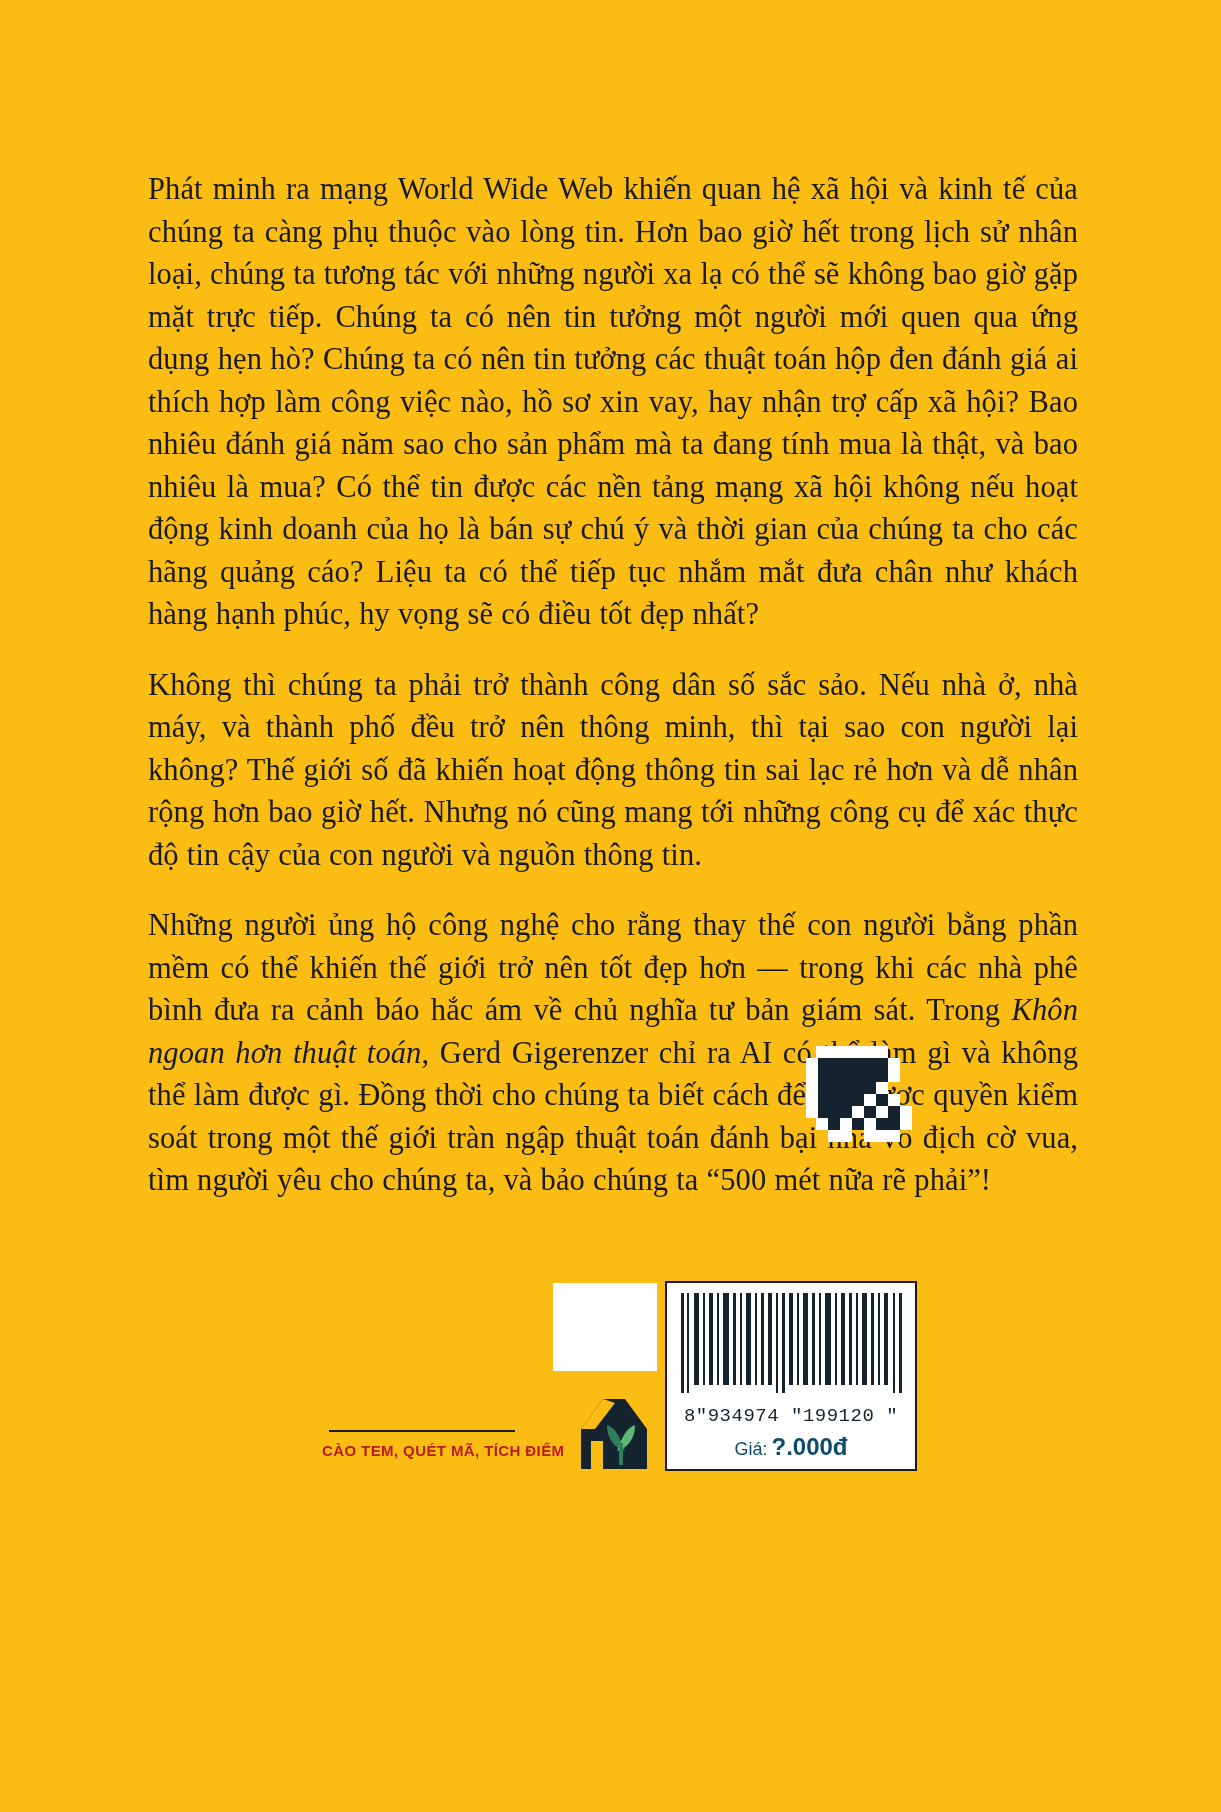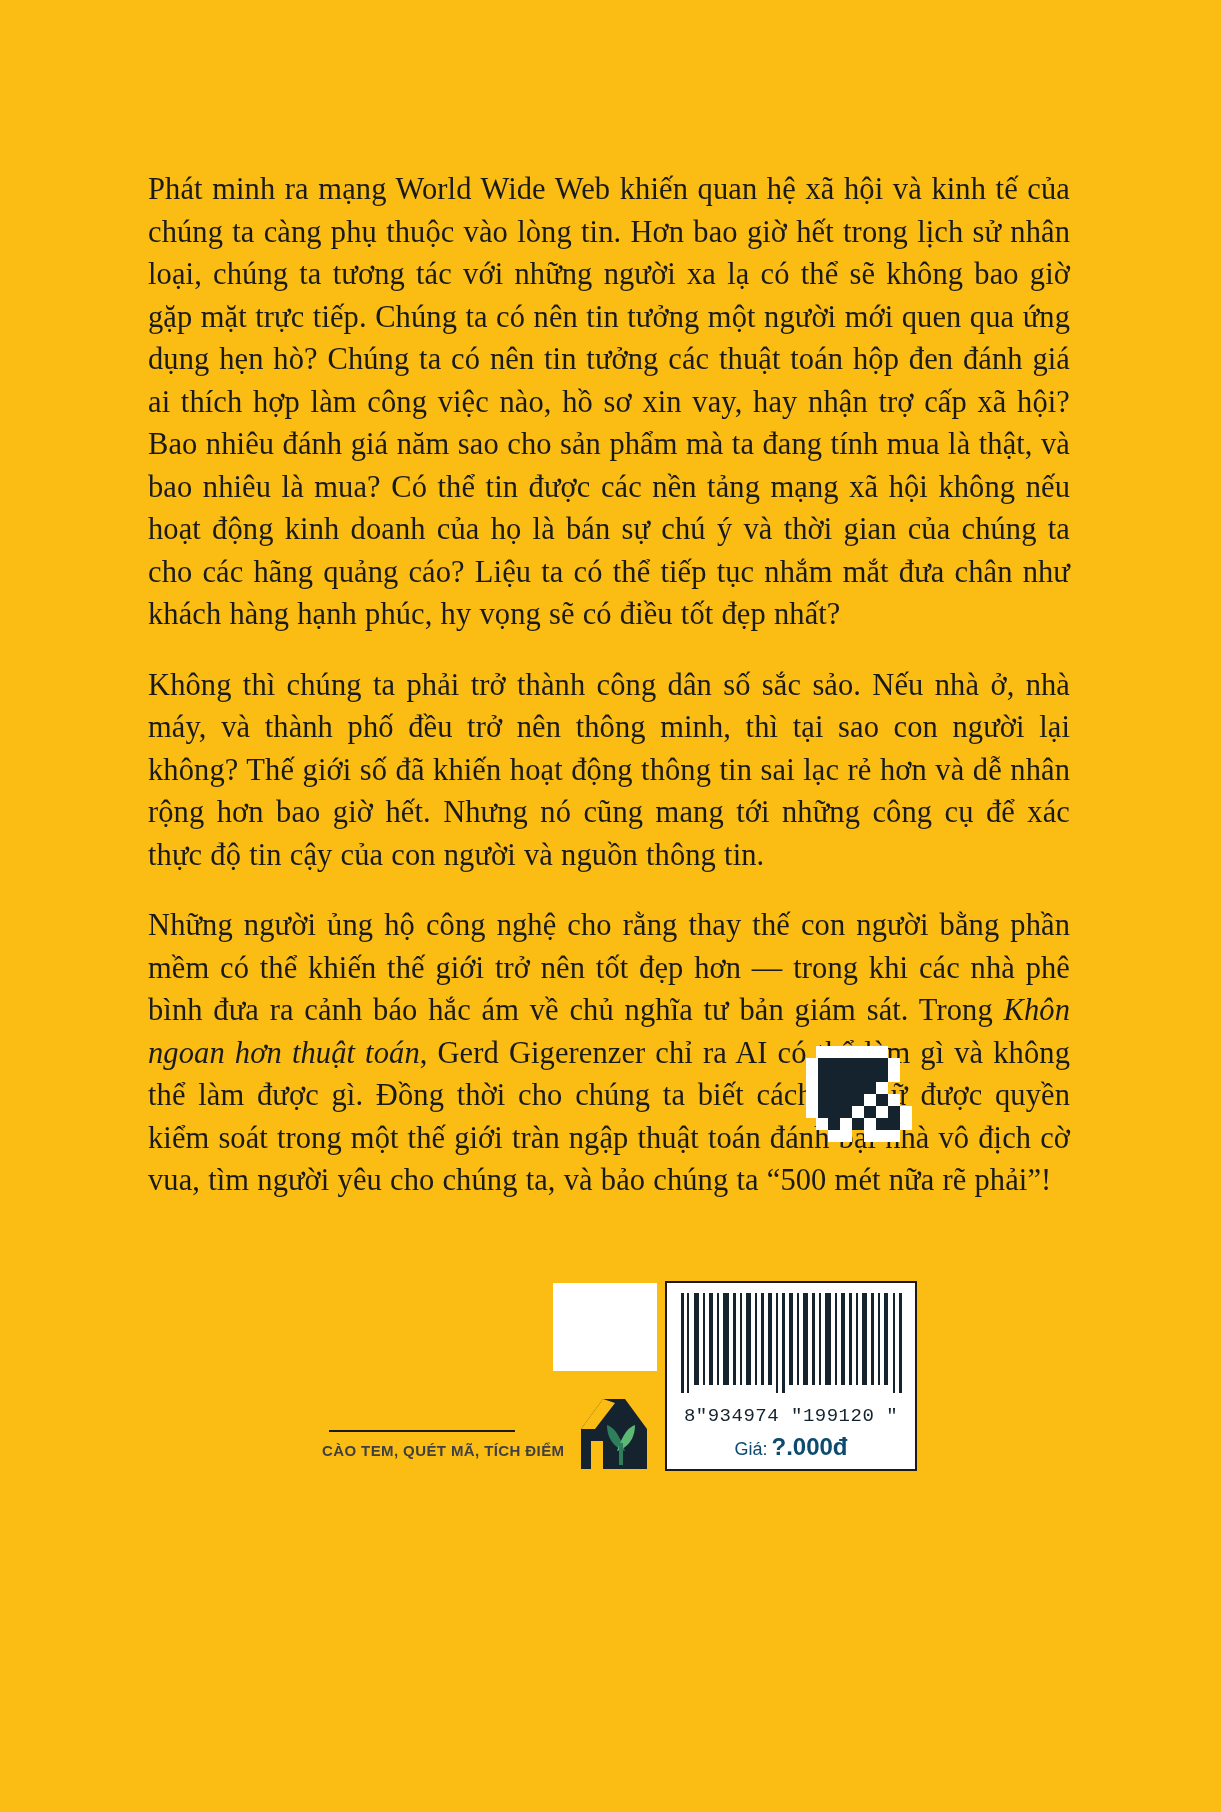--- a/index.html
+++ b/index.html
@@ -23,21 +23,21 @@
 
   
   .blurb {
     position: absolute;
     left: 148px;
     top: 168px;
     width: 930px;
     color: #1A1A1A;
   }
   .blurb p {
-    margin: 0 8px 28px 0;
+    margin: 0 0 28px 0;
     font-size: 30.5px;
     line-height: 42.5px;
     text-align: justify;
     text-align-last: left;
     letter-spacing: 0.1px;
     word-spacing: 0.4px;
   }
   .blurb p:last-child { margin-bottom: 0; }
   .blurb em { font-style: italic; }
 
@@ -62,21 +62,21 @@
     width: 186px;
     height: 2px;
     background: #1A1A1A;
     margin: 0 auto 10px auto;
   }
   .scratch-note .label {
     font-family: "Liberation Sans", sans-serif;
     font-weight: bold;
     font-size: 15px;
     letter-spacing: 0.4px;
-    color: #404040;
+    color: #b91c1c;
     white-space: nowrap;
   }
 
   .white-box {
     position: absolute;
     left: 553px;
     top: 1283px;
     width: 104px;
     height: 88px;
     background: #FFFFFF;

